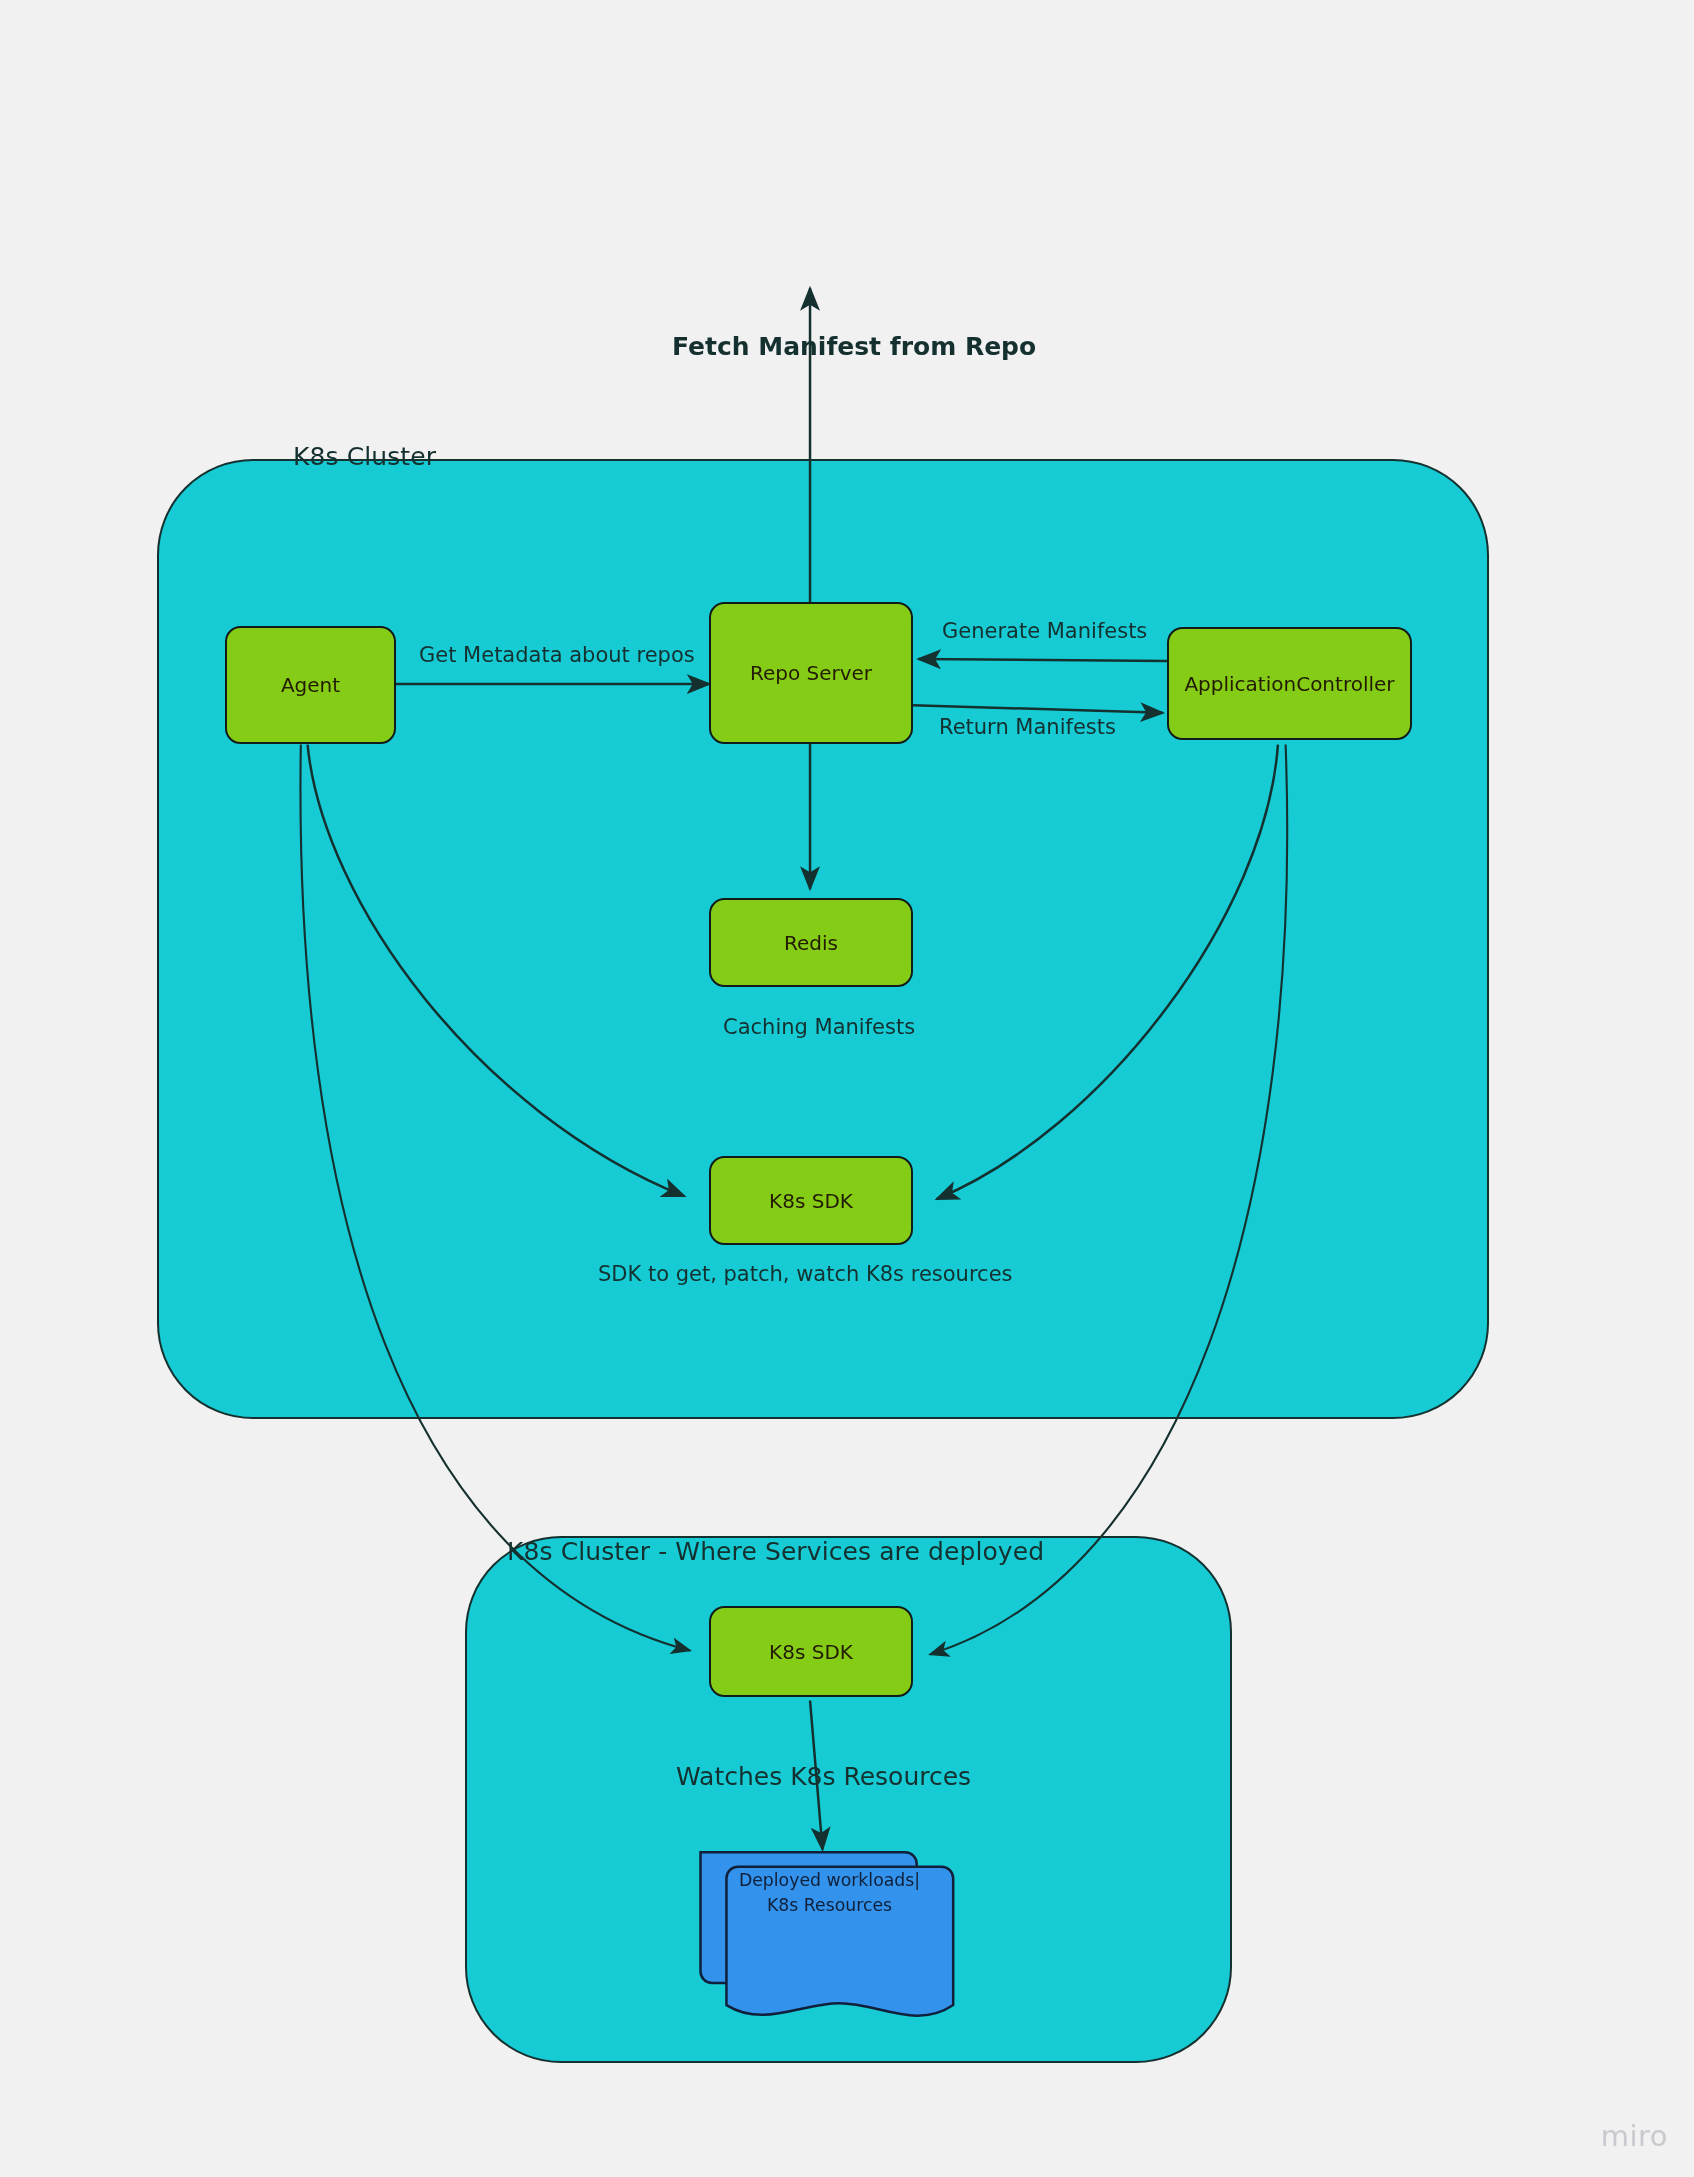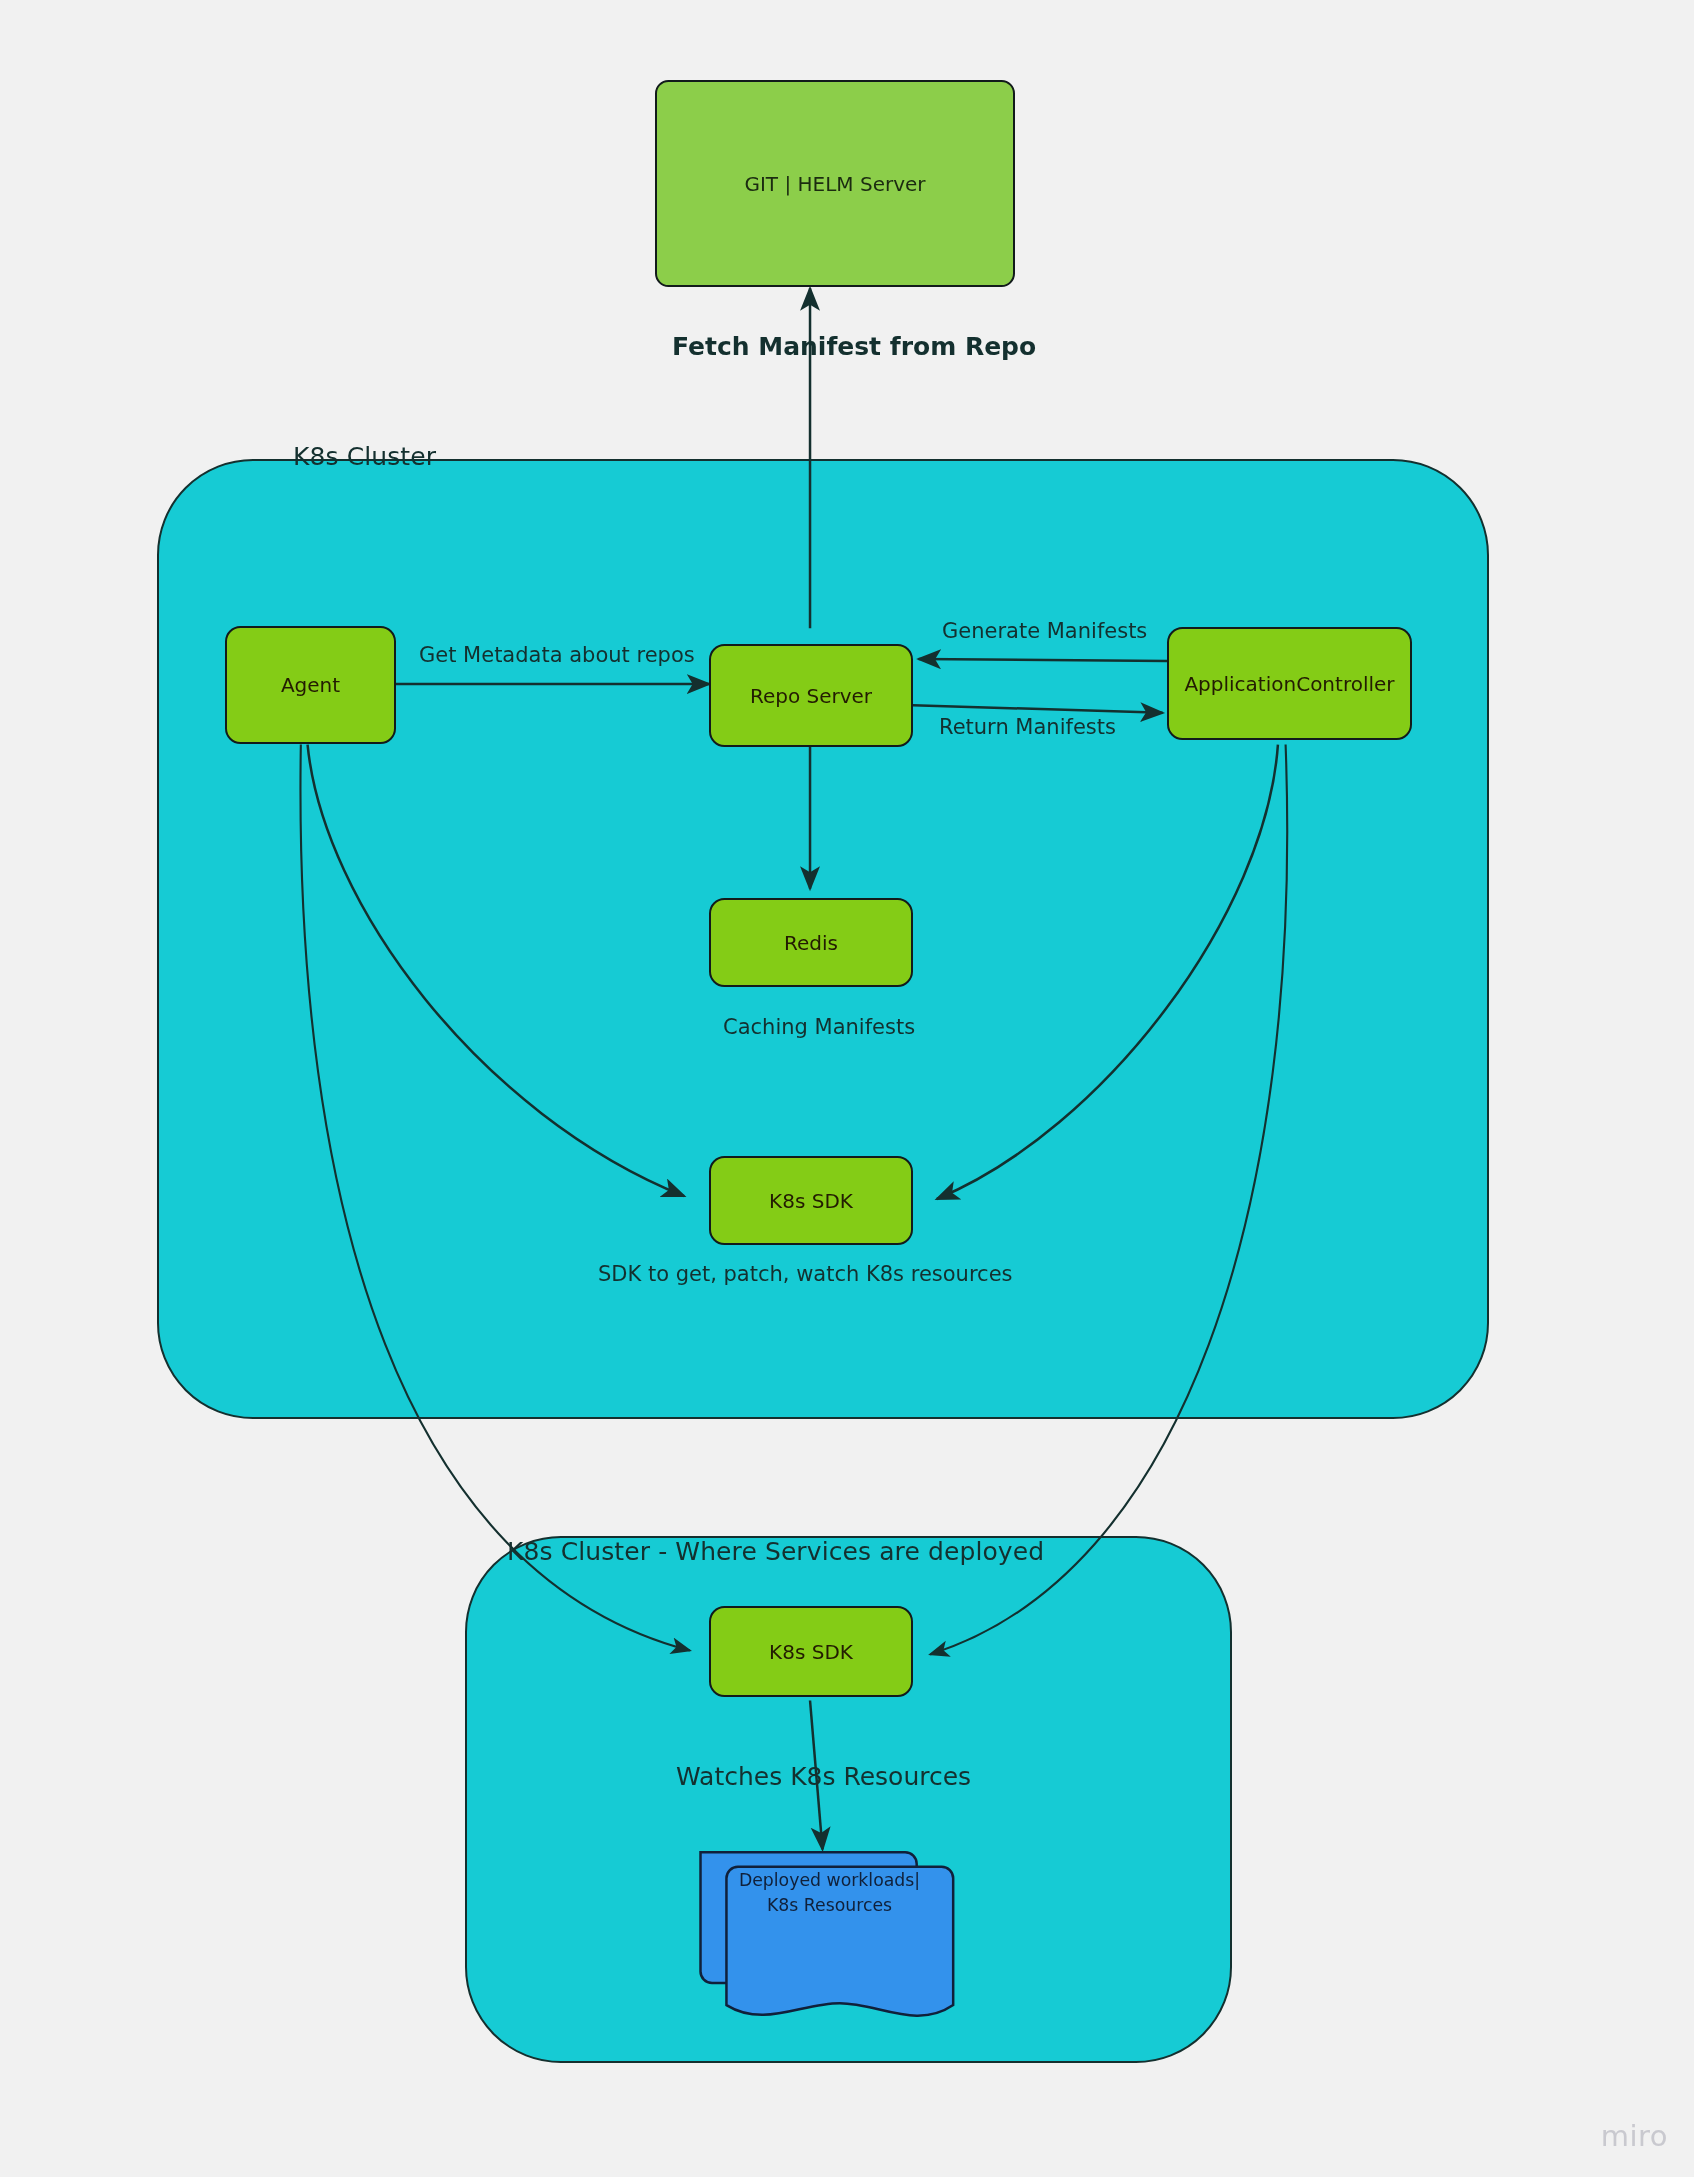--- a/index.html
+++ b/index.html
@@ -126,29 +126,26 @@
 
     <path d="M1338,775 C1356,1260 1230,1640 968,1722" fill="none" stroke="#14302f" stroke-width="2.2" marker-end="url(#ah)"></path>
 
     <path d="M843,1770 L856,1925" fill="none" stroke="#14302f" stroke-width="2.6" marker-end="url(#ah)"></path>
   </svg>
 
   <div class="cluster-label" style="left:293px; top:442px;">K8s Cluster</div>
 
   <div class="cluster-label" style="left:507px; top:1537px;">K8s Cluster - Where Services are deployed</div>
 
-  <div class="node box-green" style="left:655px; top:80px; width:360px; height:207px;">
-    <span>GIT | HELM Server</span>
-  </div>
 
   <div class="node box-yellow" style="left:225px; top:626px; width:171px; height:118px;">
     <span>Agent</span>
   </div>
 
-  <div class="node box-yellow" style="left:709px; top:644px; width:204px; height:103px;">
+  <div class="node box-yellow" style="left:709px; top:602px; width:204px; height:142px;">
     <span>Repo Server</span>
   </div>
 
   <div class="node box-yellow" style="left:1167px; top:627px; width:245px; height:113px;">
     <span>ApplicationController</span>
   </div>
 
   <div class="node box-yellow" style="left:709px; top:898px; width:204px; height:89px;">
     <span>Redis</span>
   </div>

